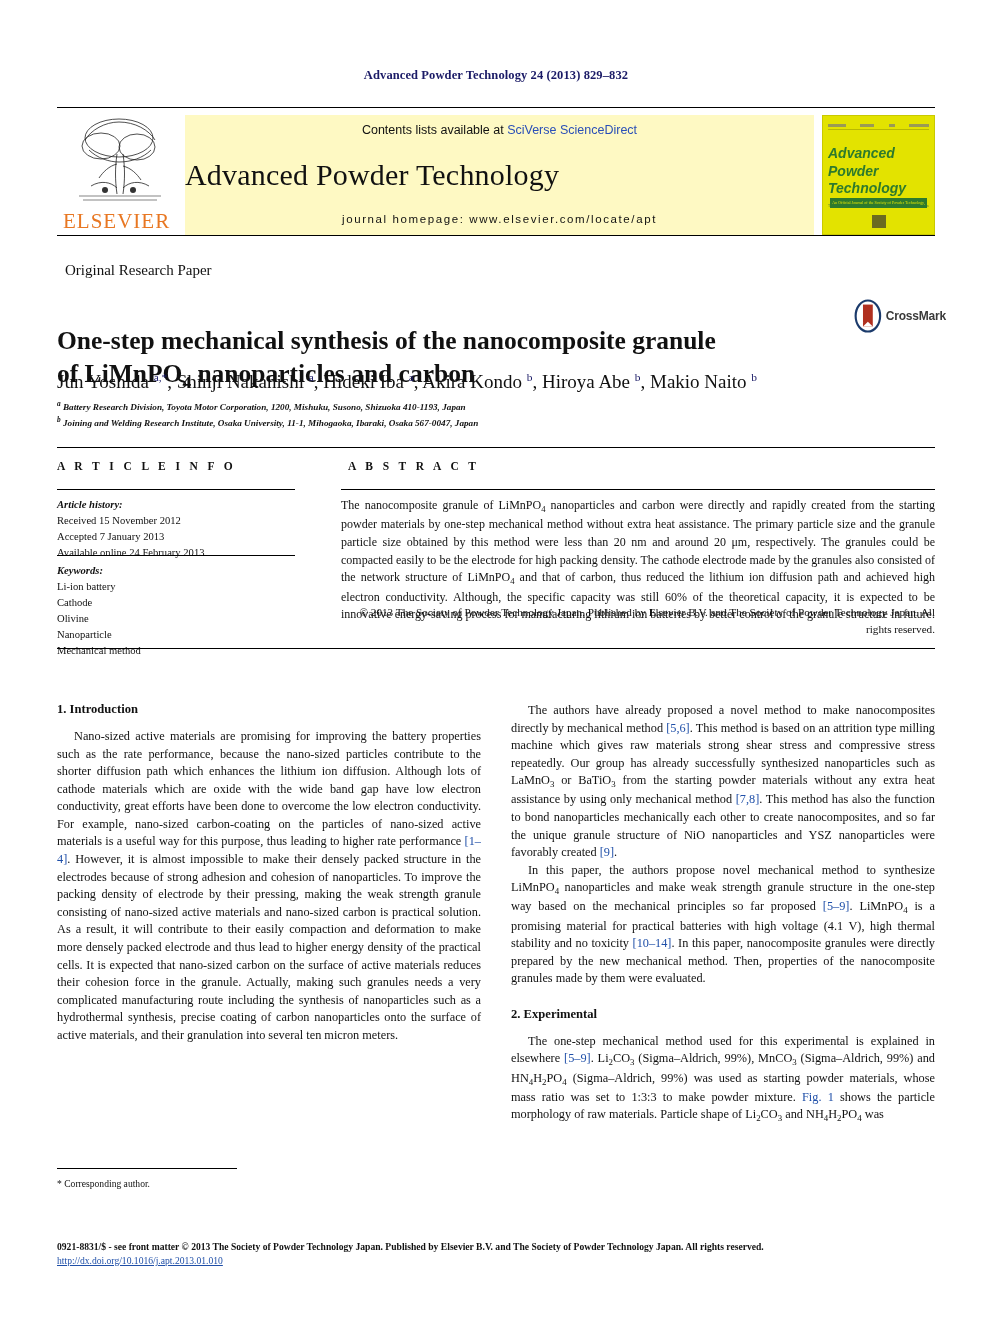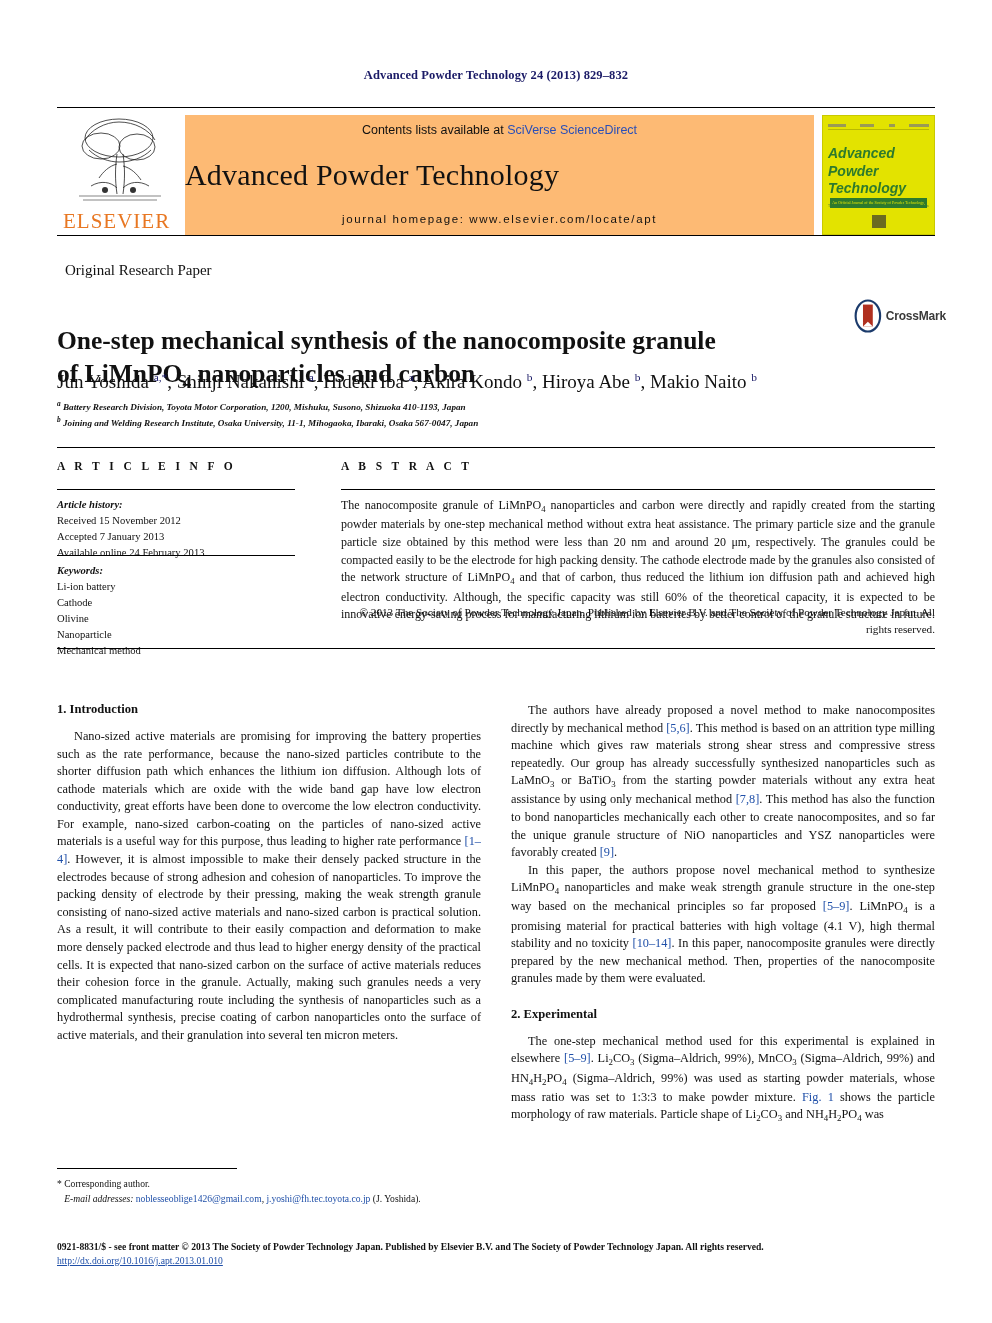--- a/index.html
+++ b/index.html
@@ -29,21 +29,21 @@
   .masthead-rule { border-top:1.6px solid #000; width:878px; }
   .masthead-body { display:flex; align-items:stretch; margin-top:7px; height:120px; }
   .elsevier-logo { width:128px; flex:0 0 128px; position:relative; }
   .elsevier-word {
     position:absolute; bottom:1px; left:6px;
     font-family:Liberation Serif, serif;
     font-size:21px; letter-spacing:1px; color:#E87722; font-weight:normal;margin-top:27px;
   }
   .tree-svg { position:absolute; top:1px; left:14px; }
   .masthead-center {
-    flex:1; background:#fdba74; position:relative;
+    flex:1; background:#fef9c3; position:relative;
     display:flex; flex-direction:column; justify-content:space-between;
     padding:8px 0 10px 0;
   }
   .contents-line { text-align:center; font-family:"Liberation Sans", sans-serif; font-size:12.5px; color:#111; }
   .contents-line a { color:#2a4fb7; text-decoration:none; }
   .journal-title {
     text-align:left; font-family:"Liberation Serif", serif;
     font-size:30px; color:#111; letter-spacing:0.2px;
   }
   .homepage {
@@ -98,21 +98,21 @@
   .affils sup { font-size:0.8em; vertical-align:super; font-weight:bold; }
 
   
   .rule-full-top { position:absolute; left:57px; top:447px; width:878px; border-top:1px solid #000; }
   .info-head {
     position:absolute; left:57px; top:460px;
     font-family:"Liberation Serif", serif; font-weight:bold; font-size:11.5px;
     letter-spacing:3.4px; color:#111;
   }
   .abs-head {
-    position:absolute; left:341px; top:460px;
+    position:absolute; left:348px; top:460px;
     font-family:"Liberation Serif", serif; font-weight:bold; font-size:11.5px;
     letter-spacing:3.4px; color:#111;
   }
   .info-rule { position:absolute; left:57px; top:489px; width:238px; border-top:1px solid #000; }
   .abs-rule  { position:absolute; left:341px; top:489px; width:594px; border-top:1px solid #000; }
 
   .info-block {
     position:absolute; left:57px; top:497px; width:238px;
     font-family:"Liberation Serif", serif; font-size:10.6px; line-height:1.52; color:#111;
   }
@@ -305,25 +305,20 @@
     </p>
     <h2 class="sec-head spaced">2. Experimental</h2>
     <p class="para">
       <span>The one-step mechanical method used for this experimental is explained in elsewhere </span><span class="ref">[5–9]</span><span>. Li</span><sub>2</sub><span>CO</span><sub>3</sub><span> (Sigma–Aldrich, 99%), MnCO</span><sub>3</sub><span> (Sigma–Aldrich, 99%) and HN</span><sub>4</sub><span>H</span><sub>2</sub><span>PO</span><sub>4</sub><span> (Sigma–Aldrich, 99%) was used as starting powder materials, whose mass ratio was set to 1:3:3 to make powder mixture. </span><span class="ref">Fig. 1</span><span> shows the particle morphology of raw materials. Particle shape of Li</span><sub>2</sub><span>CO</span><sub>3</sub><span> and NH</span><sub>4</sub><span>H</span><sub>2</sub><span>PO</span><sub>4</sub><span> was</span>
     </p>
   </div>
 
   <div class="foot-rule"></div>
   <div class="footnotes">
     <div>* Corresponding author.</div>
-    <div>
-      &nbsp;&nbsp;&nbsp;<span class="em-label">E-mail addresses:</span>
-      <a href="#">noblesseoblige1426@gmail.com</a><span>, </span><a href="#">j.yoshi@fh.tec.toyota.co.jp</a>
-      <span>(J. Yoshida).</span>
-    </div>
   </div>
 
   <div class="colophon">
     <span>0921-8831/$ - see front matter © 2013 The Society of Powder Technology Japan. Published by Elsevier B.V. and The Society of Powder Technology Japan. All rights reserved.</span>
     <a class="doi" href="#">http://dx.doi.org/10.1016/j.apt.2013.01.010</a>
   </div>
 
 </div>
 
 </body></html>

